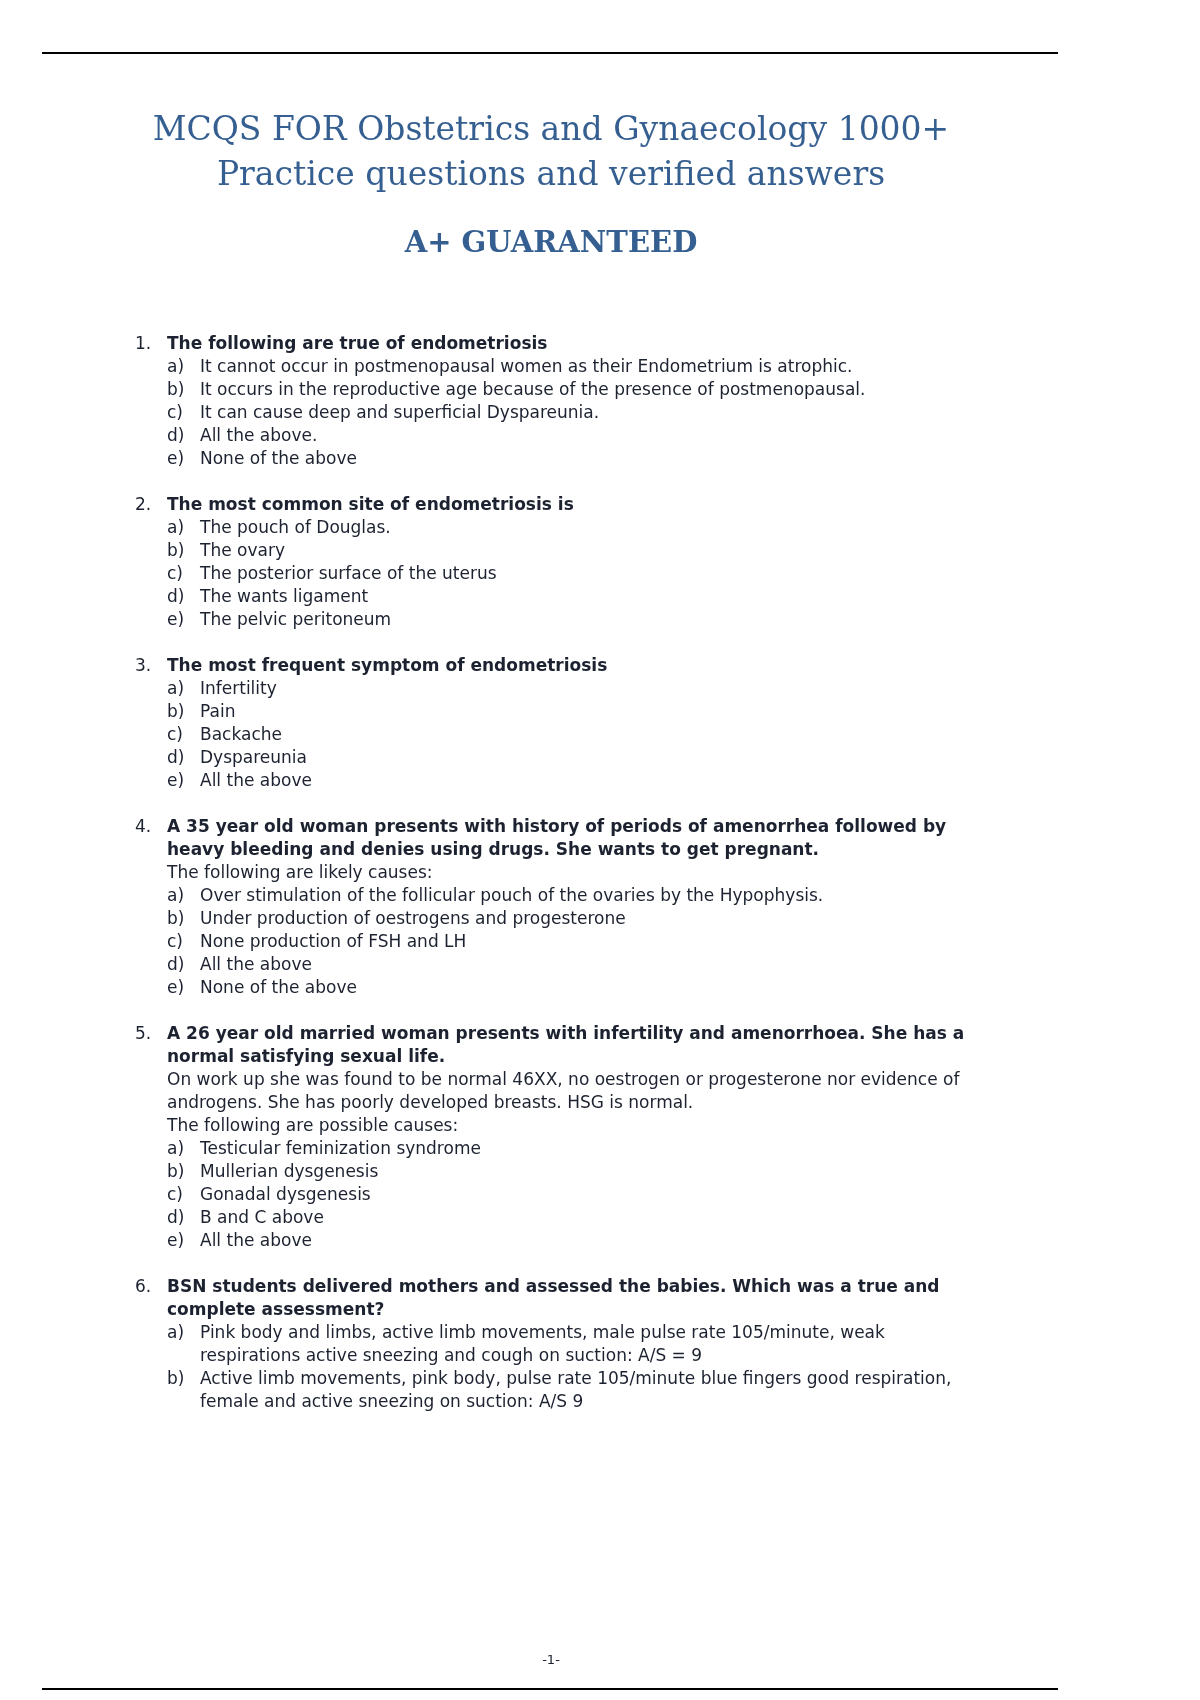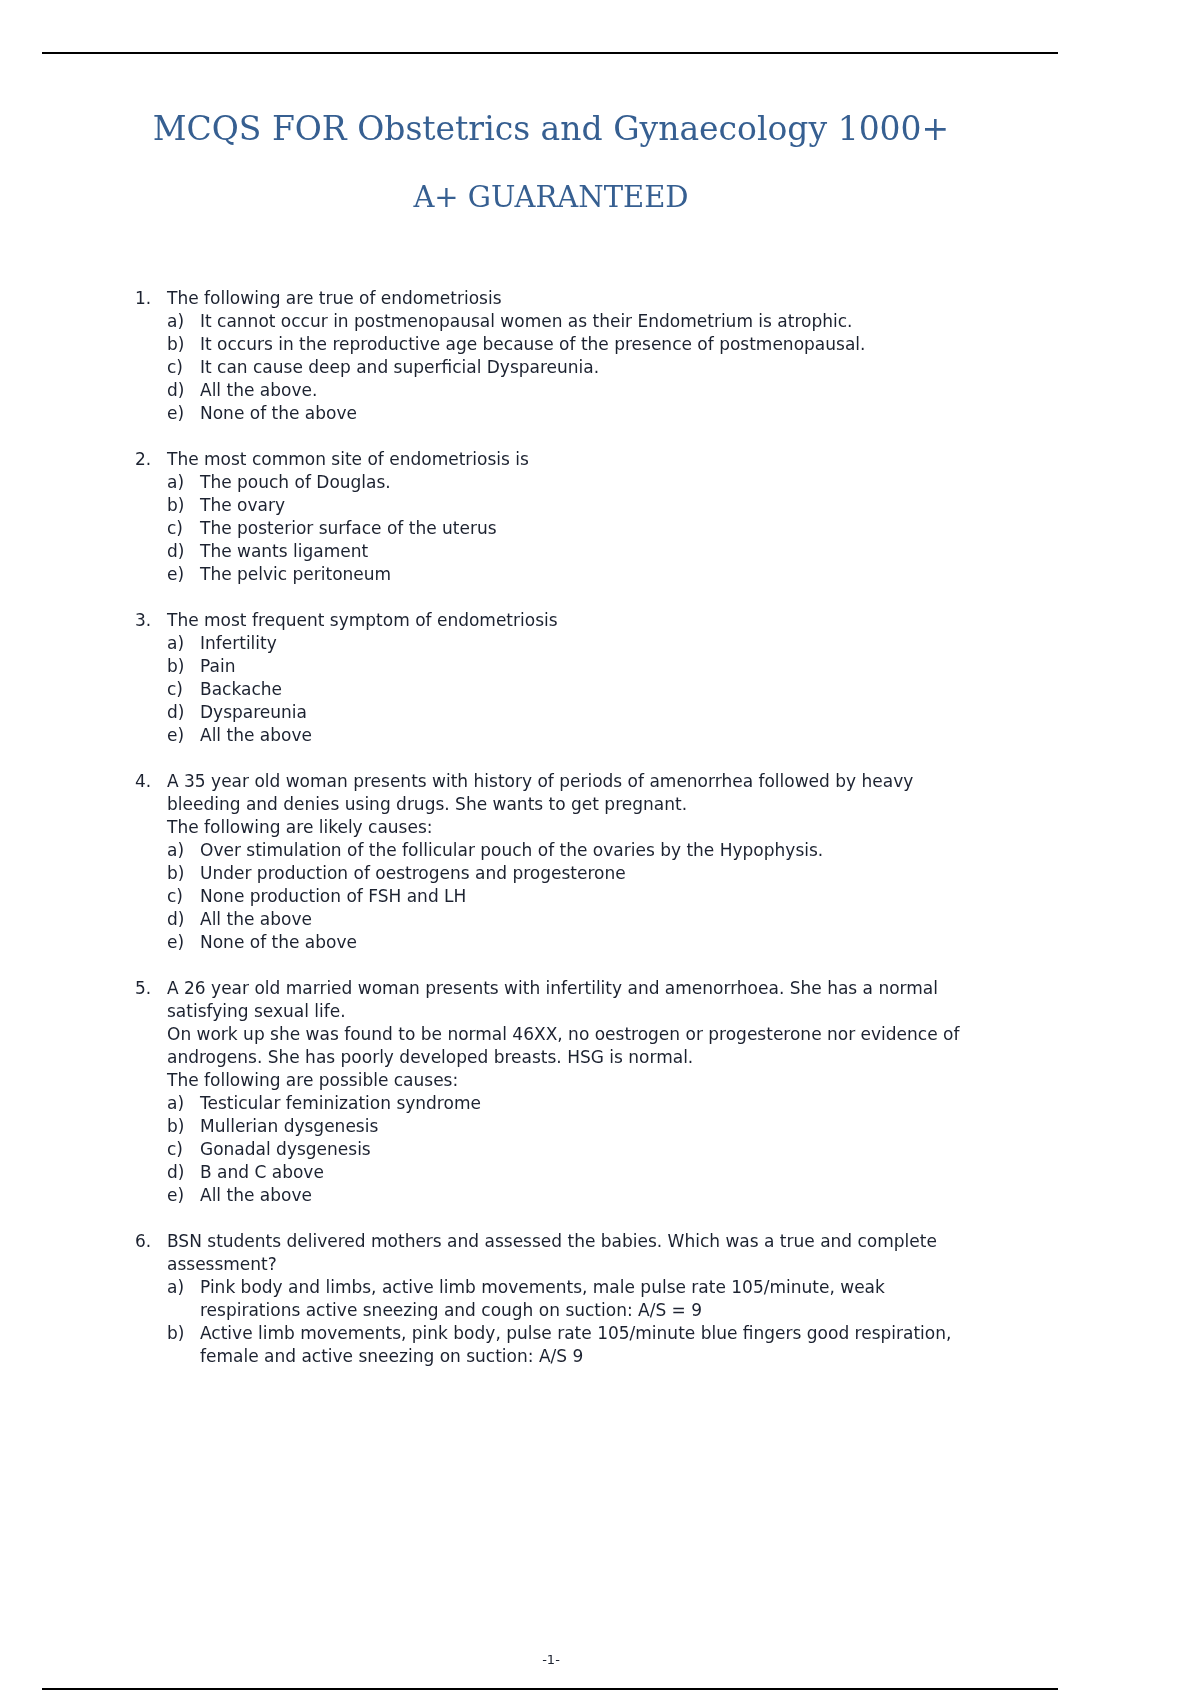--- a/index.html
+++ b/index.html
@@ -36,39 +36,39 @@
     font-weight: normal;
     font-size: 33px;
     line-height: 45px;
     color: #365f91;
   }
   h1.doc-title .t-line { display: block; }
   h2.doc-subtitle {
     margin-top: 28px;
     text-align: center;
     font-family: "DejaVu Serif", "Liberation Serif", serif;
-    font-weight: normal;
+    font-weight: bold;
     font-size: 29px;
     line-height: 36px;
     color: #365f91;
   }
   .questions {
     margin-top: 72px;
     margin-left: 93px;
     width: 835px;
     font-size: 17px;
     line-height: 23px;
   }
   .question { margin-bottom: 23px; }
   .q-row { display: flex; align-items: flex-start; }
   .q-num {
     flex: 0 0 32px;
     width: 32px;
   }
-  .q-stem-text { flex: 1; }
+  .q-stem-text { flex: 1; font-weight: bold; }
   .q-stem-extra { margin-left: 32px; }
   .options { margin-left: 32px; }
   .opt-row { display: flex; align-items: flex-start; }
   .opt-label {
     flex: 0 0 33px;
     width: 33px;
   }
   .opt-text { flex: 1; }
   .footer {
     position: absolute;
@@ -82,20 +82,21 @@
 </style>
 </head>
 <body>
 
 <div class="page">
   <div class="rule top"></div>
 
   <div class="content">
     <h1 class="doc-title">
       <span class="t-line">MCQS FOR Obstetrics and Gynaecology 1000+</span>
+      <span class="t-line">Practice questions and verified answers</span>
     </h1>
     <h2 class="doc-subtitle">A+ GUARANTEED</h2>
 
     <div class="questions">
         <div class="question">
           <div class="q-row">
             <span class="q-num">1.</span>
             <div class="q-stem-text">The following are true of endometriosis</div>
           </div>
           <div class="options">

